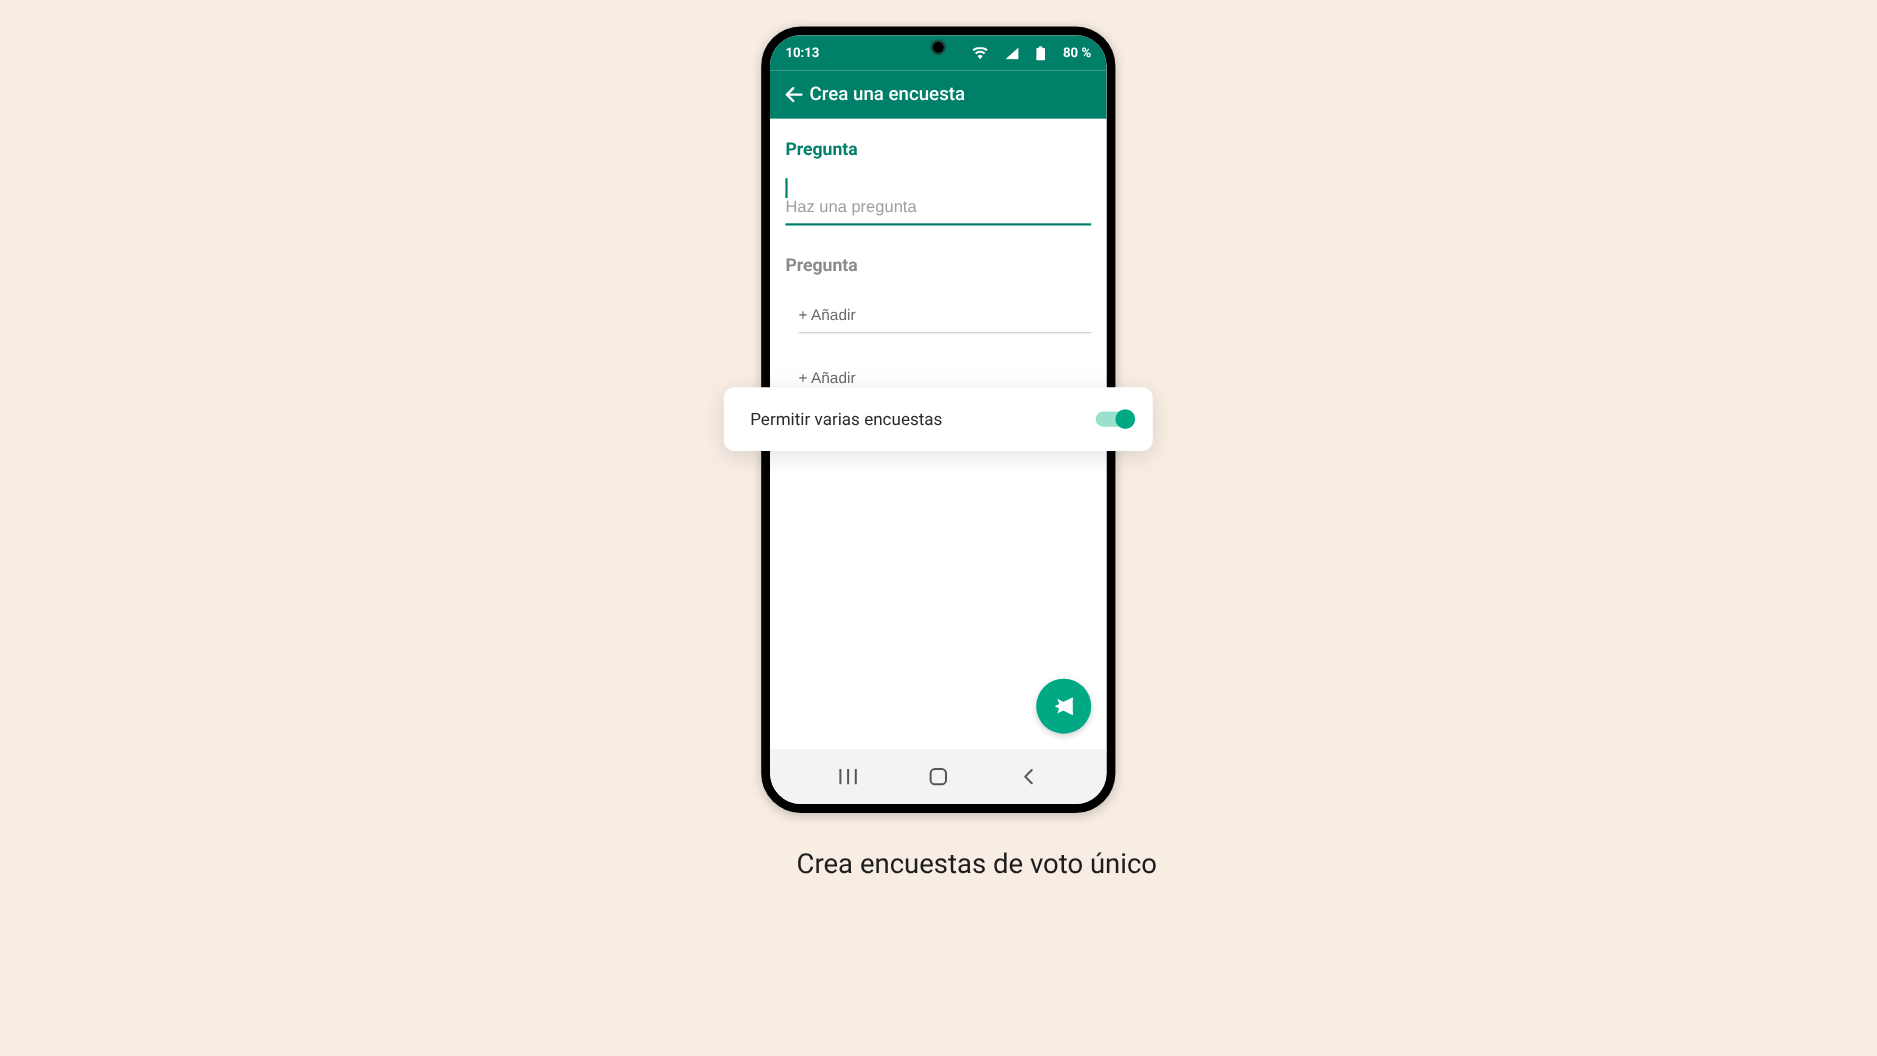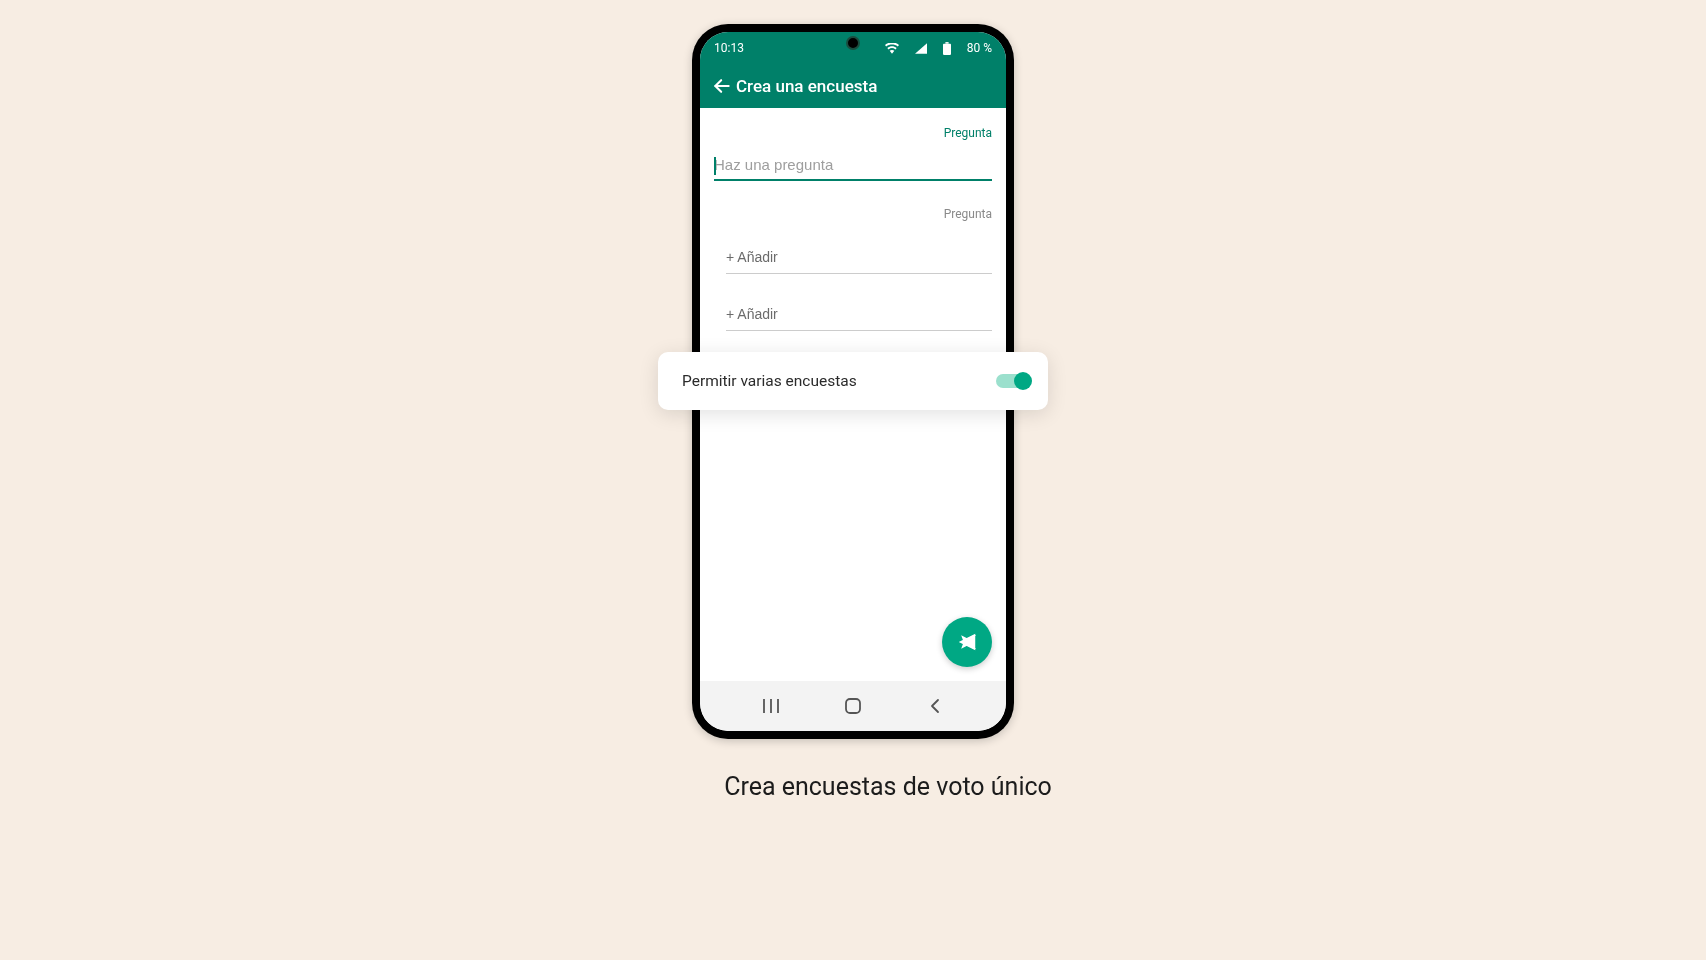--- a/index.html
+++ b/index.html
@@ -45,21 +45,21 @@
   }
   .status-bar {
     height: 30px;
     background: #008069;
     color: #fff;
     display: flex;
     align-items: center;
     justify-content: space-between;
     padding: 16px 14px;
     font-size: 12px;
-    font-weight: 400;
+    font-weight: 700;
   }
   .status-right {
     display: flex;
     align-items: center;
     gap: 16px;
   }
   .app-bar {
     height: 44px;
     background: #008069;
     color: #fff;
@@ -77,40 +77,40 @@
     font-size: 17px;
     font-weight: 500;
   }
   .content {
     padding: 18px 14px 0 14px;
     background: #fff;
     height: calc(100% - 74px - 50px);
     position: relative;
   }
   .section-label {
-    font-size: 12px;
-    font-weight: 400;
+    font-size: 16px;
+    font-weight: 700;
     margin-bottom: 10px;
-    text-align: right;
   }
   .question-label {
     color: #008069;
   }
   .options-label {
     color: #8a8a8a;
     margin-top: 26px;
   }
   .text-input {
     width: 100%;
     border: none;
     border-bottom: 2px solid #008069;
     font-size: 15px;
     padding: 6px 0;
     outline: none;
     background: transparent;
+    margin-top: 19px;
   }
   .text-input::placeholder { color: #9e9e9e; }
   .option-input {
     width: calc(100% - 12px);
     margin-left: 12px;
     border: none;
     border-bottom: 1px solid #ccc;
     font-size: 14px;
     padding: 8px 0;
     outline: none;

